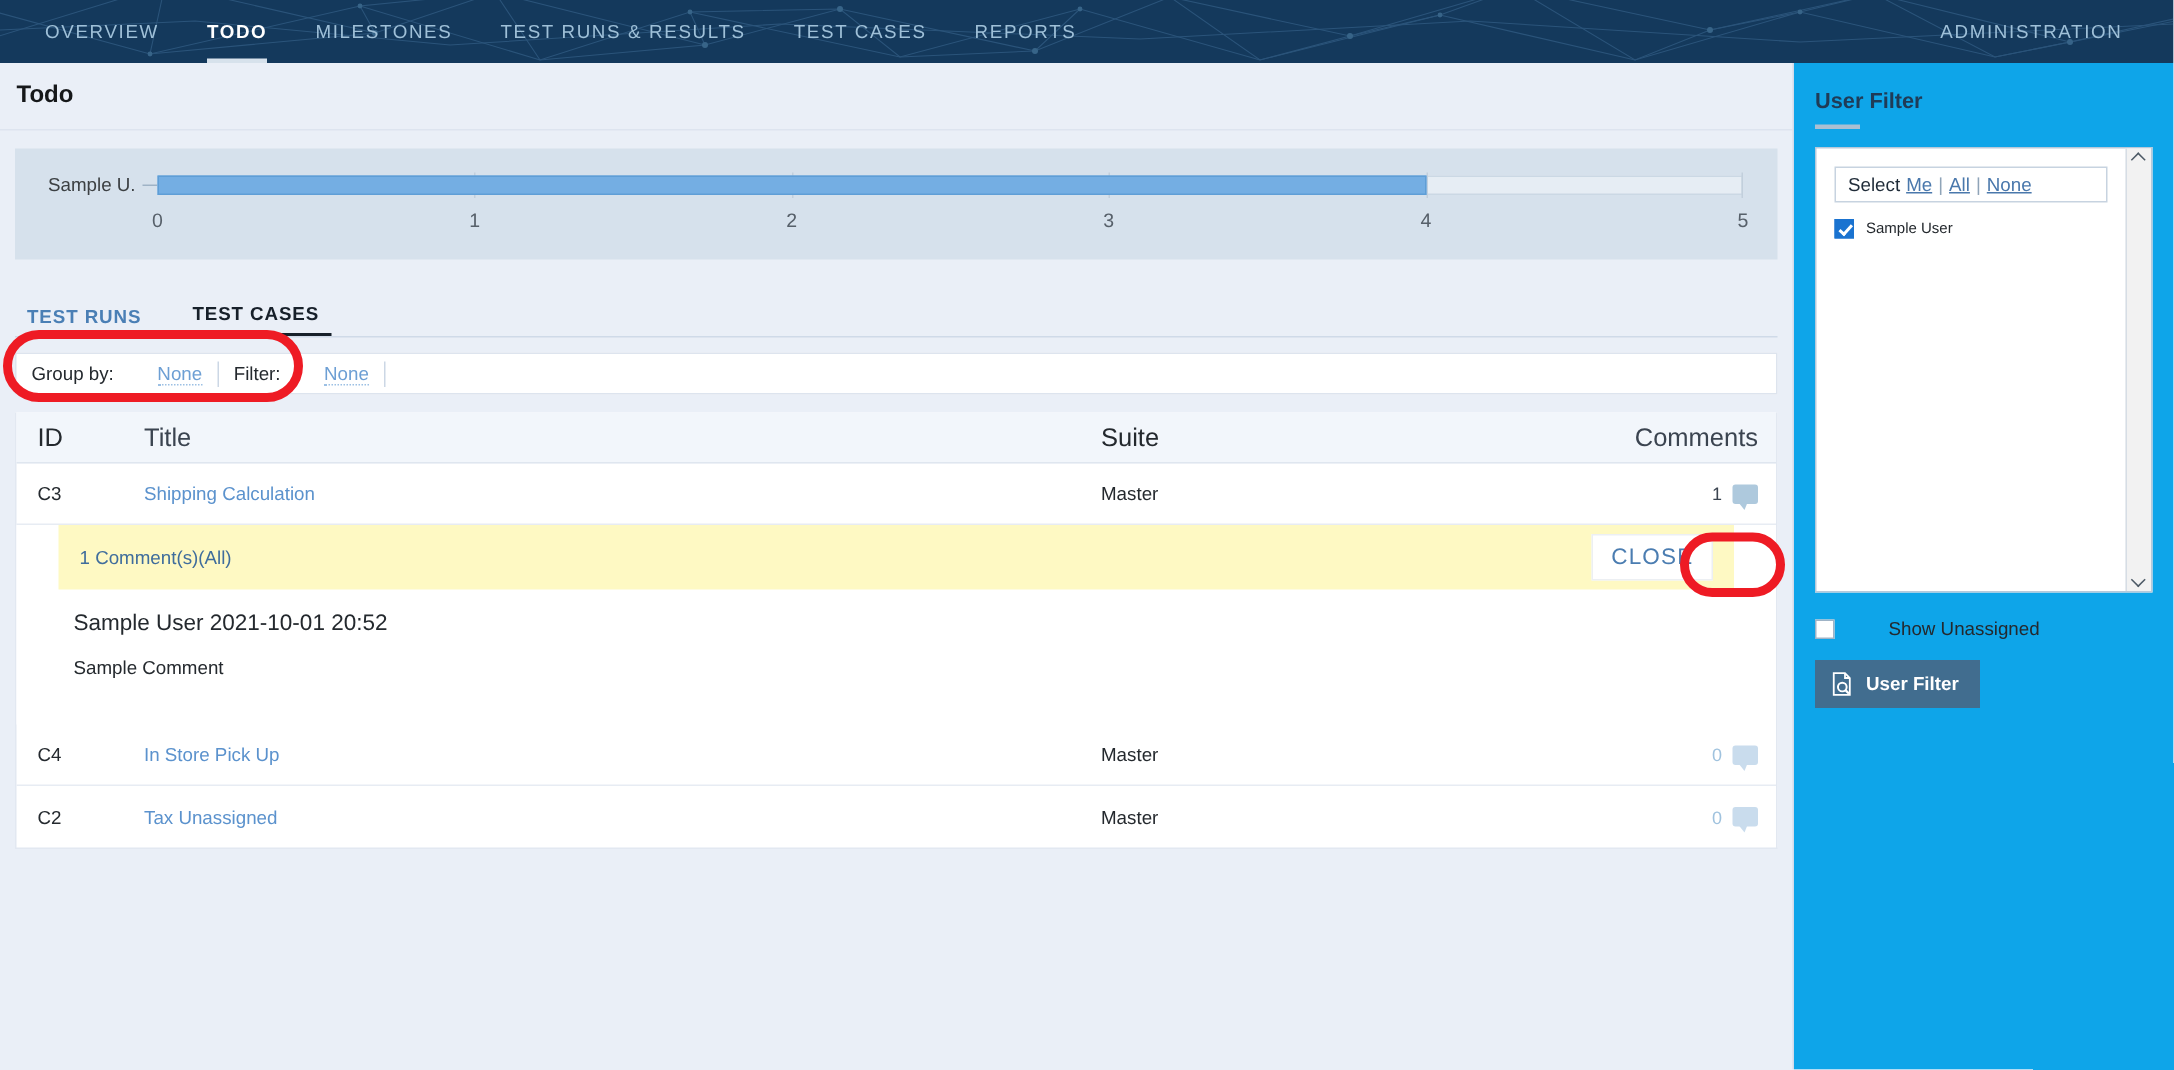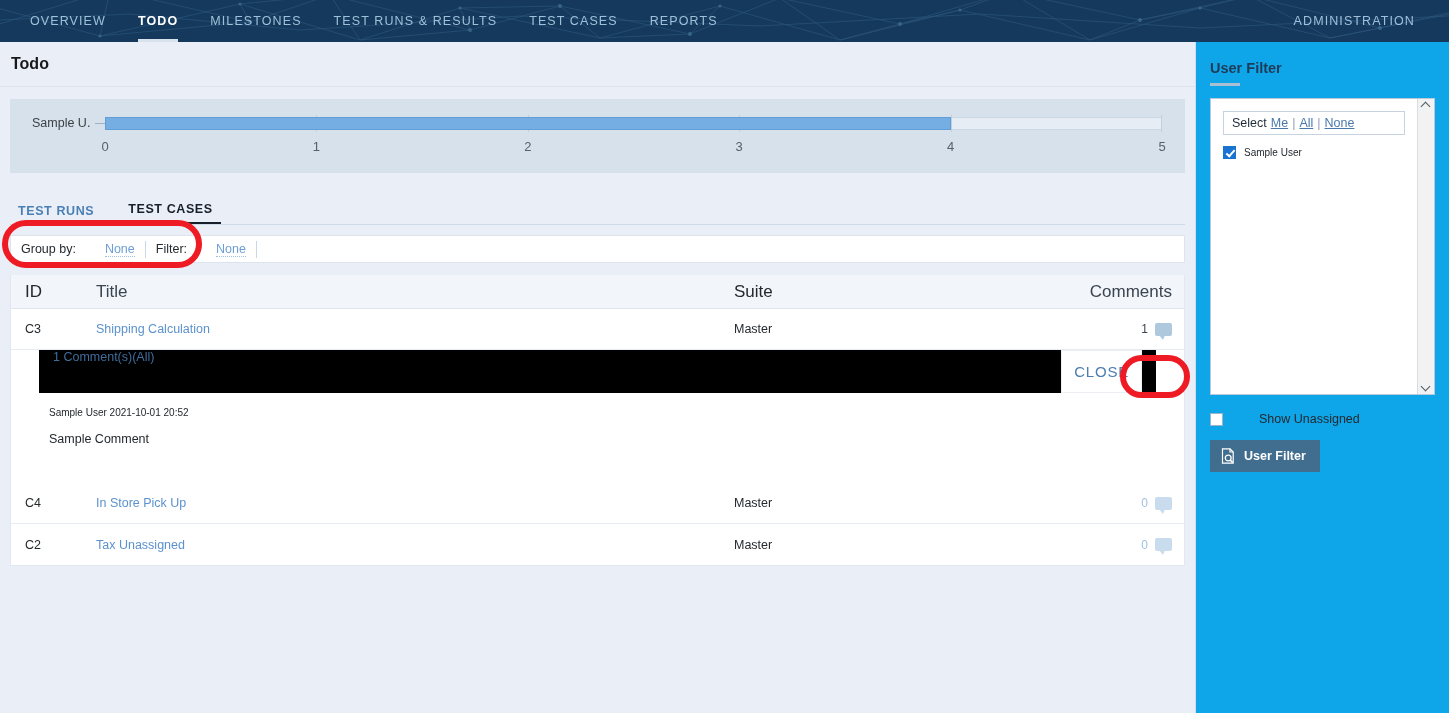--- a/index.html
+++ b/index.html
@@ -170,37 +170,37 @@
     position: absolute; left: 4px; bottom: -4px;
     width: 0; height: 0;
     border-left: 4px solid transparent;
     border-right: 2px solid transparent;
   }
 
   
   .comment-panel { background: #ffffff; }
   .comment-head {
     height: 43px; margin: 0 28px;
-    background: #000000;
-    display: flex; 
+    background: #fef9c3;
+    display: flex; align-items: center;
     padding: 0 14px;
     font-size: 12.5px; color: #3f6d9c;
   }
   .close-btn {
     margin-left: auto;
     background: #ffffff;
     border: 1px solid #eceff3;
     color: #4b7db1;
     font-size: 15px; letter-spacing: .8px;
     padding: 6px 12px;
     cursor: pointer;
     font-family: "Liberation Sans", sans-serif;
   }
   .comment-body { padding: 14px 0 0 38px; height: 90px; }
-  .comment-meta { font-size: 10px; color: #24292e; margin-bottom: 14px; }
+  .comment-meta { font-size: 15px; color: #24292e; margin-bottom: 14px; }
   .comment-text { font-size: 12.5px; color: #24292e; }
 
   
   #sb-title { font-size: 14.5px; font-weight: bold; color: #1f3b57; }
   #sb-underline { width: 30px; height: 3px; background: #aabfd2; margin-top: 7px; }
   #sb-listbox {
     margin-top: 12px;
     height: 297px;
     background: #ffffff;
     border: 1px solid #b7c9da;

